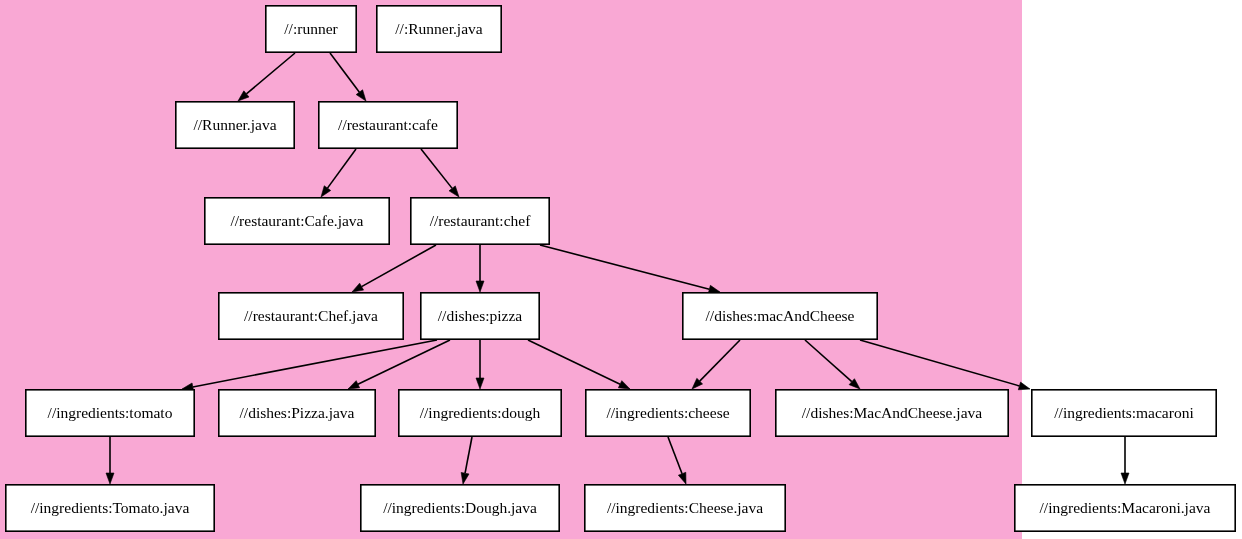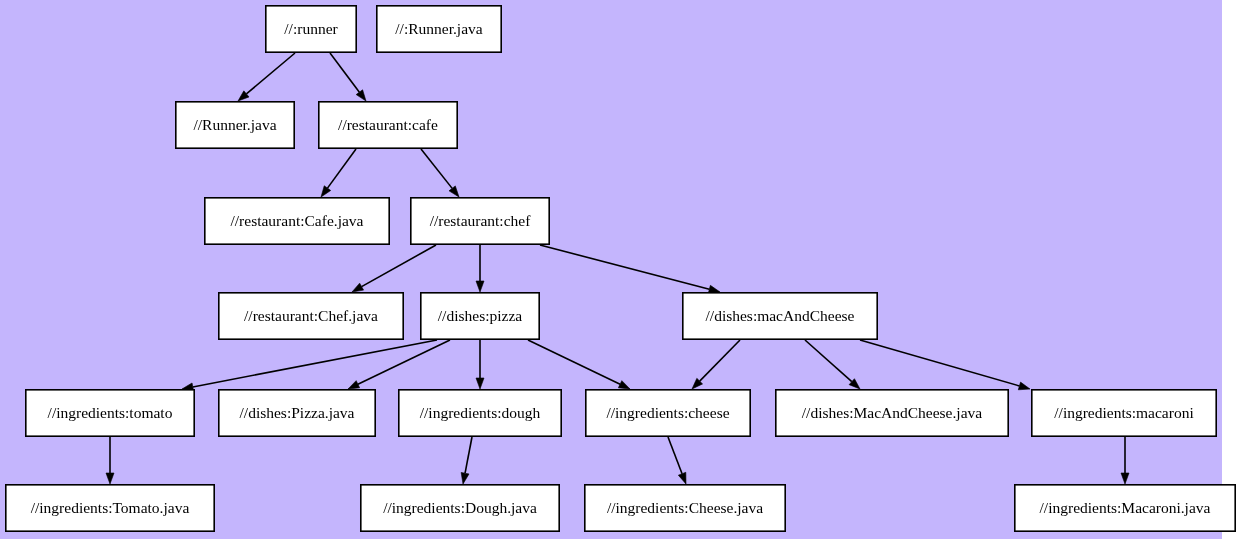--- a/index.html
+++ b/index.html
@@ -8,23 +8,23 @@
     background: #ffffff;
   }
   body {
     width: 1242px;
     height: 539px;
     overflow: hidden;
     font-family: "Liberation Serif", "DejaVu Serif", serif;
   }
   #graph-root {
     position: relative;
-    width: 1222px;
+    width: 1022px;
     height: 539px;
-    background: #c4b5fd;
+    background: #f9a8d4;
   }
   svg#graph-canvas {
     display: block;
     width: 1242px;
     height: 539px;
   }
   .node-box {
     fill: #ffffff;
     stroke: #000000;
     stroke-width: 1.6;

